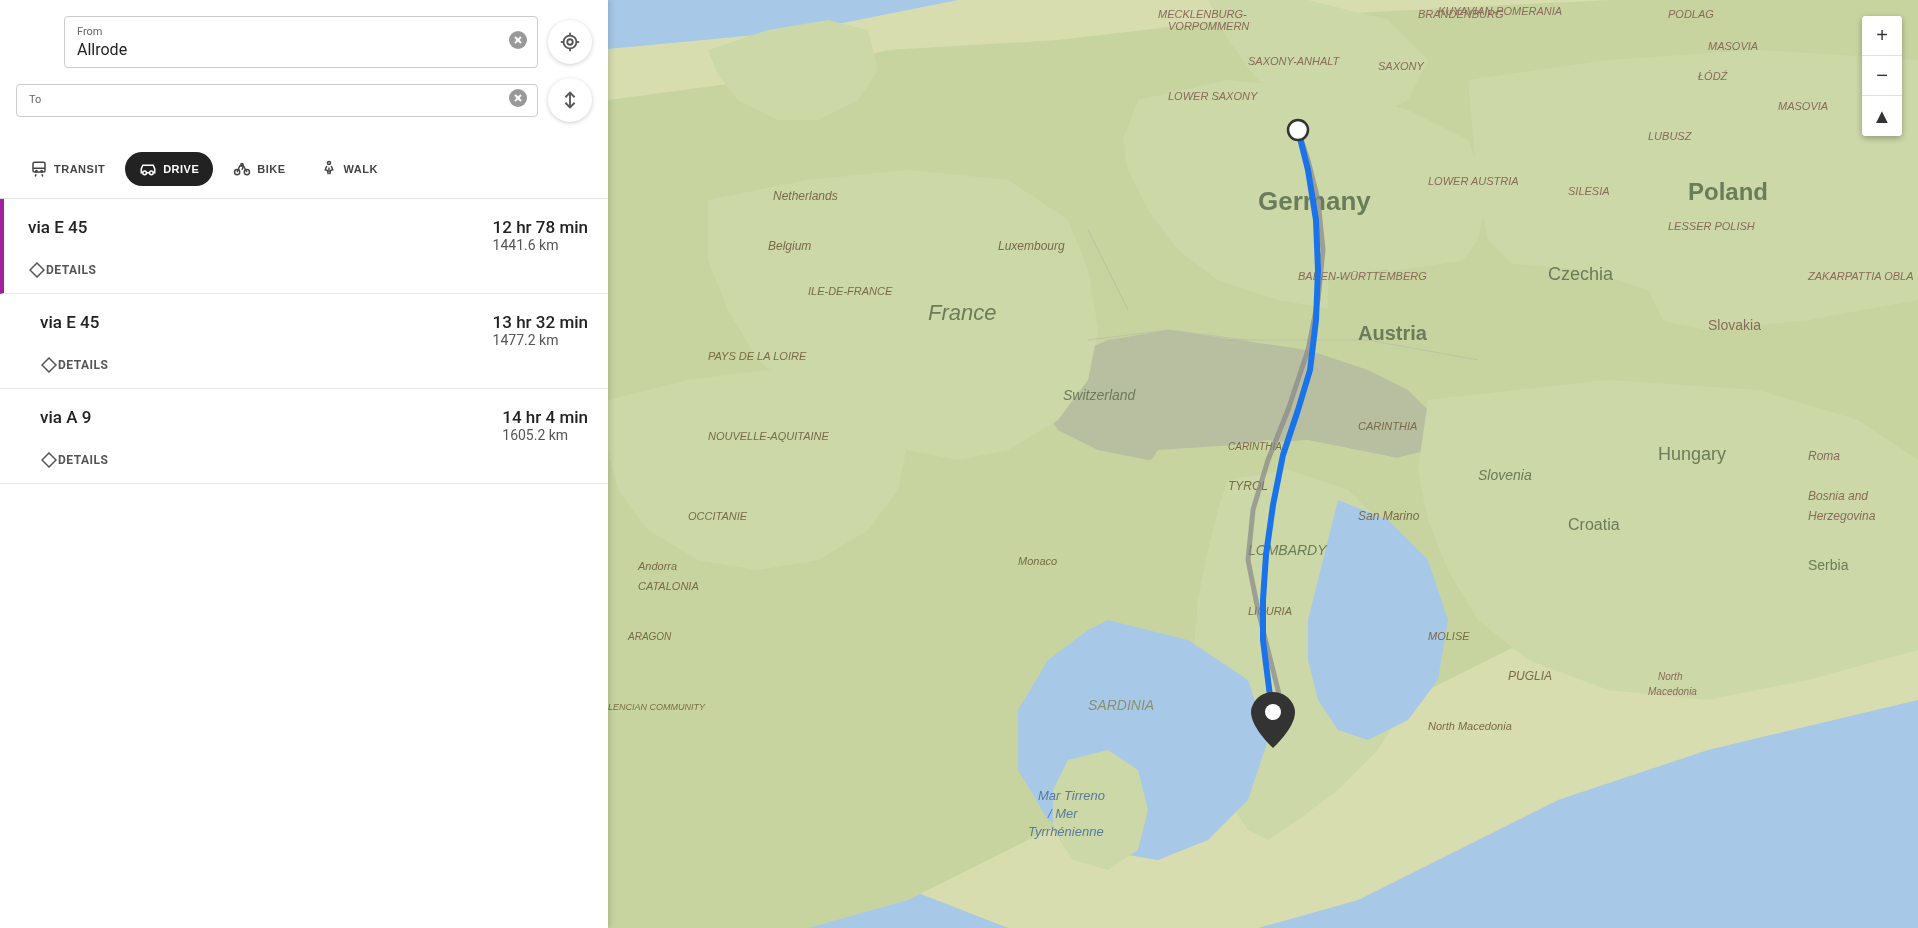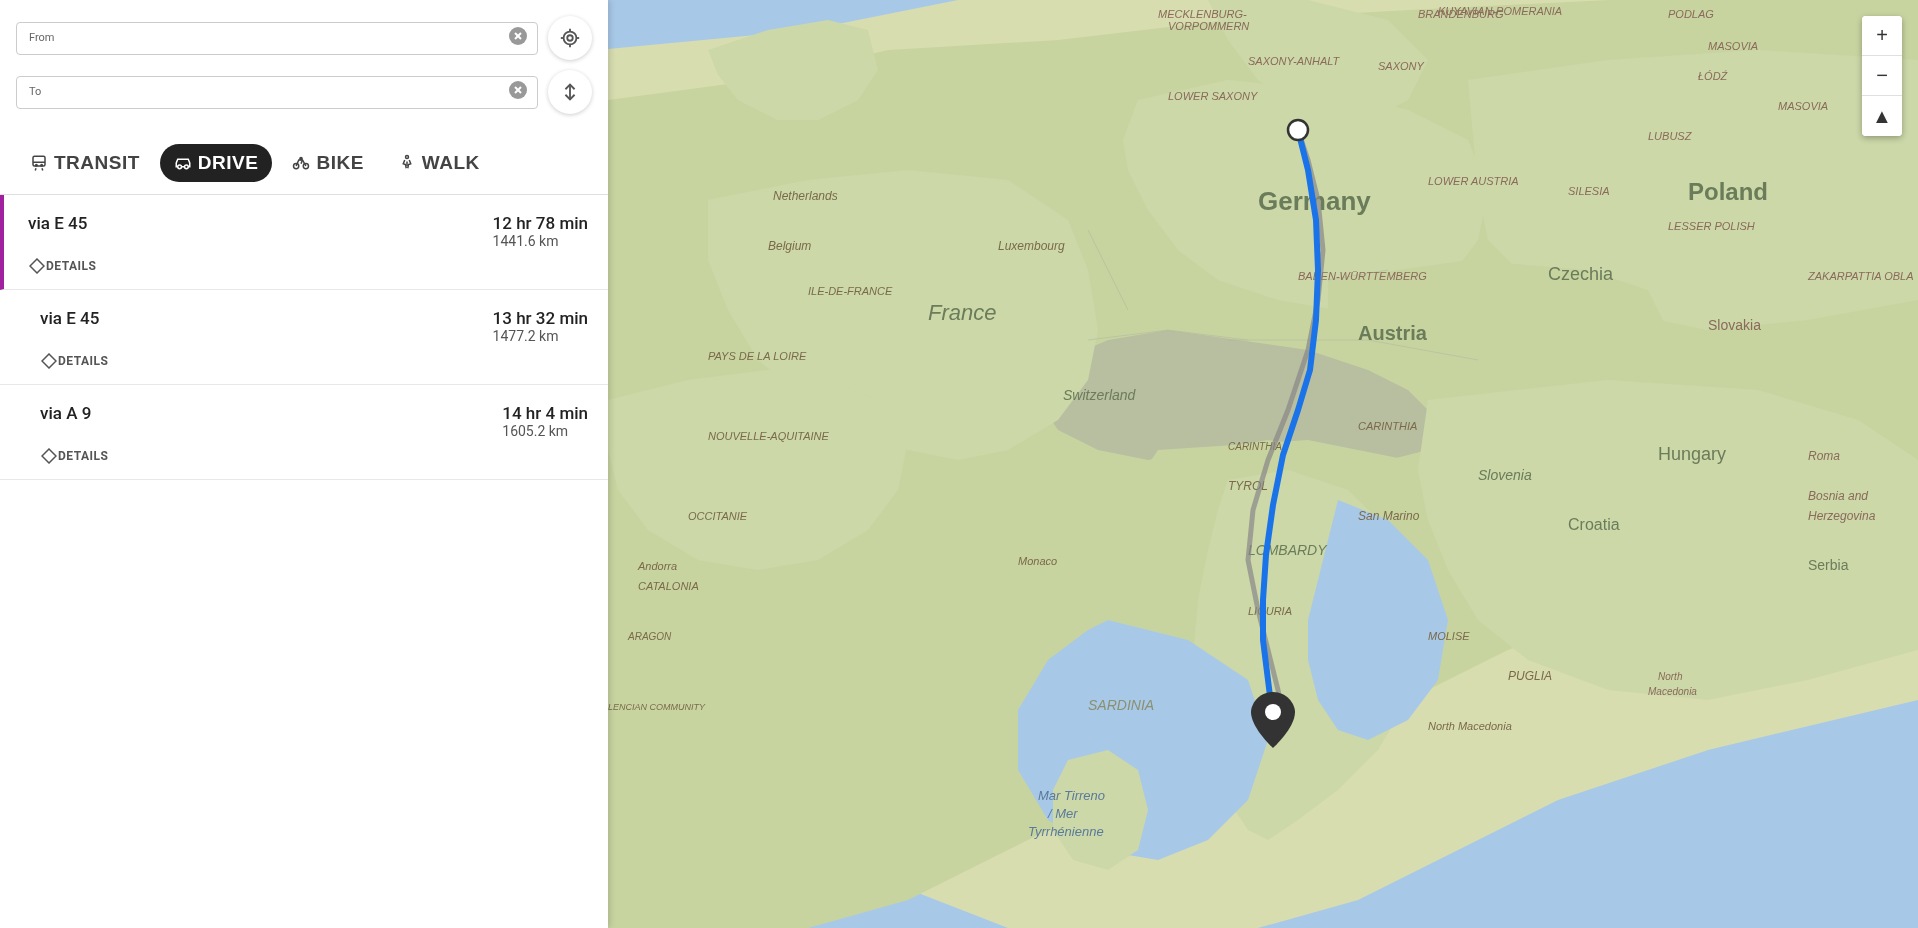--- a/index.html
+++ b/index.html
@@ -100,21 +100,21 @@
     }
 
     .mode-tab {
       display: flex;
       align-items: center;
       gap: 6px;
       padding: 8px 14px;
       border-radius: 24px;
       border: none;
       cursor: pointer;
-      font-size: 19px;
+      font-size: 11px;
       font-weight: 600;
       letter-spacing: 0.5px;
       background: transparent;
       color: #444;
     }
 
     .mode-tab.active {
       background: #222;
       color: #fff;
     }
@@ -230,22 +230,23 @@
       border-bottom: none;
     }
   </style>
 </head>
 <body>
 
 <div class="left-panel">
   <div class="search-section">
 
     <div class="input-row">
-      <div class="input-box" style="padding-right: 32px;">
+      <div class="input-box" style="padding-right: 32px; margin-left: 48px;">
         <span class="input-label">From</span>
+        <span class="input-value">Allrode</span>
         <button class="clear-btn">
           <svg width="18" height="18" viewBox="0 0 18 18" fill="none">
             <circle cx="9" cy="9" r="9" fill="#999"></circle>
             <line x1="6" y1="6" x2="12" y2="12" stroke="white" stroke-width="2"></line>
             <line x1="12" y1="6" x2="6" y2="12" stroke="white" stroke-width="2"></line>
           </svg>
         </button>
       </div>
       <button class="locate-btn">
         <svg width="22" height="22" viewBox="0 0 24 24" fill="none" stroke="#555" stroke-width="2">

